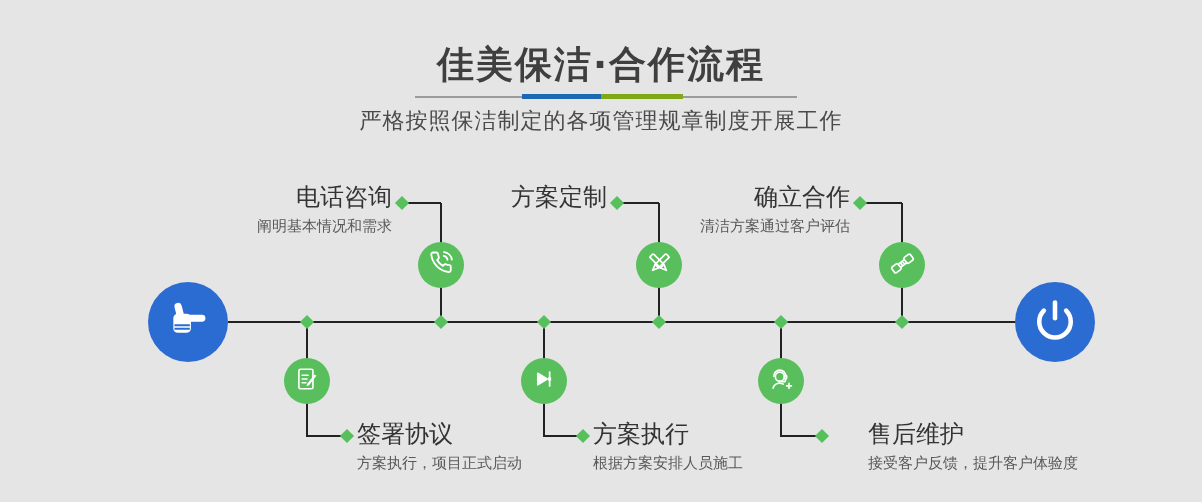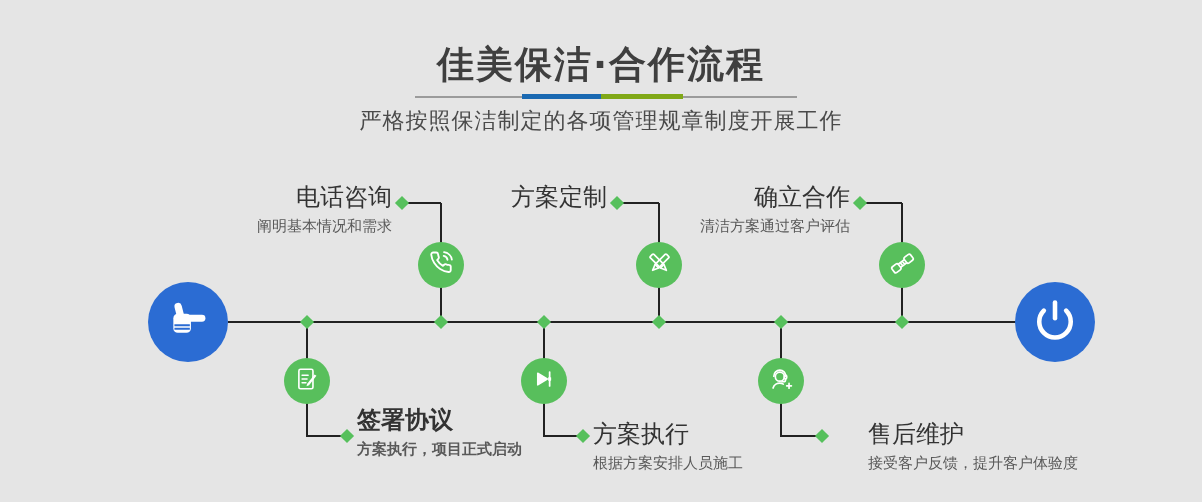--- a/index.html
+++ b/index.html
@@ -42,21 +42,21 @@
   .s2v{left:658px;top:203px;height:118px;} .s2h{left:617px;top:202px;width:42px;}
   .s2dl{left:612px;top:198px;} .s2dm{left:654px;top:317px;}
   .s2n{left:636px;top:242px;} .s2lab{right:595px;top:186px;}
   
   .s3v{left:901px;top:203px;height:118px;} .s3h{left:860px;top:202px;width:42px;}
   .s3dl{left:855px;top:198px;} .s3dm{left:897px;top:317px;}
   .s3n{left:879px;top:242px;} .s3lab{right:352px;top:186px;}
   
   .s4v{left:306px;top:322px;height:115px;} .s4h{left:307px;top:435px;width:40px;}
   .s4dl{left:342px;top:431px;} .s4dm{left:302px;top:317px;}
-  .s4n{left:284px;top:358px;} .s4lab{left:357px;top:409px;font-weight:bold;}
+  .s4n{left:284px;top:358px;} .s4lab{left:357px;top:423px;}
   
   .s5v{left:543px;top:322px;height:115px;} .s5h{left:544px;top:435px;width:39px;}
   .s5dl{left:578px;top:431px;} .s5dm{left:539px;top:317px;}
   .s5n{left:521px;top:358px;} .s5lab{left:593px;top:423px;}
   
   .s6v{left:780px;top:322px;height:115px;} .s6h{left:781px;top:435px;width:41px;}
   .s6dl{left:817px;top:431px;} .s6dm{left:776px;top:317px;}
   .s6n{left:758px;top:358px;} .s6lab{left:868px;top:423px;}
 </style>
 </head>

